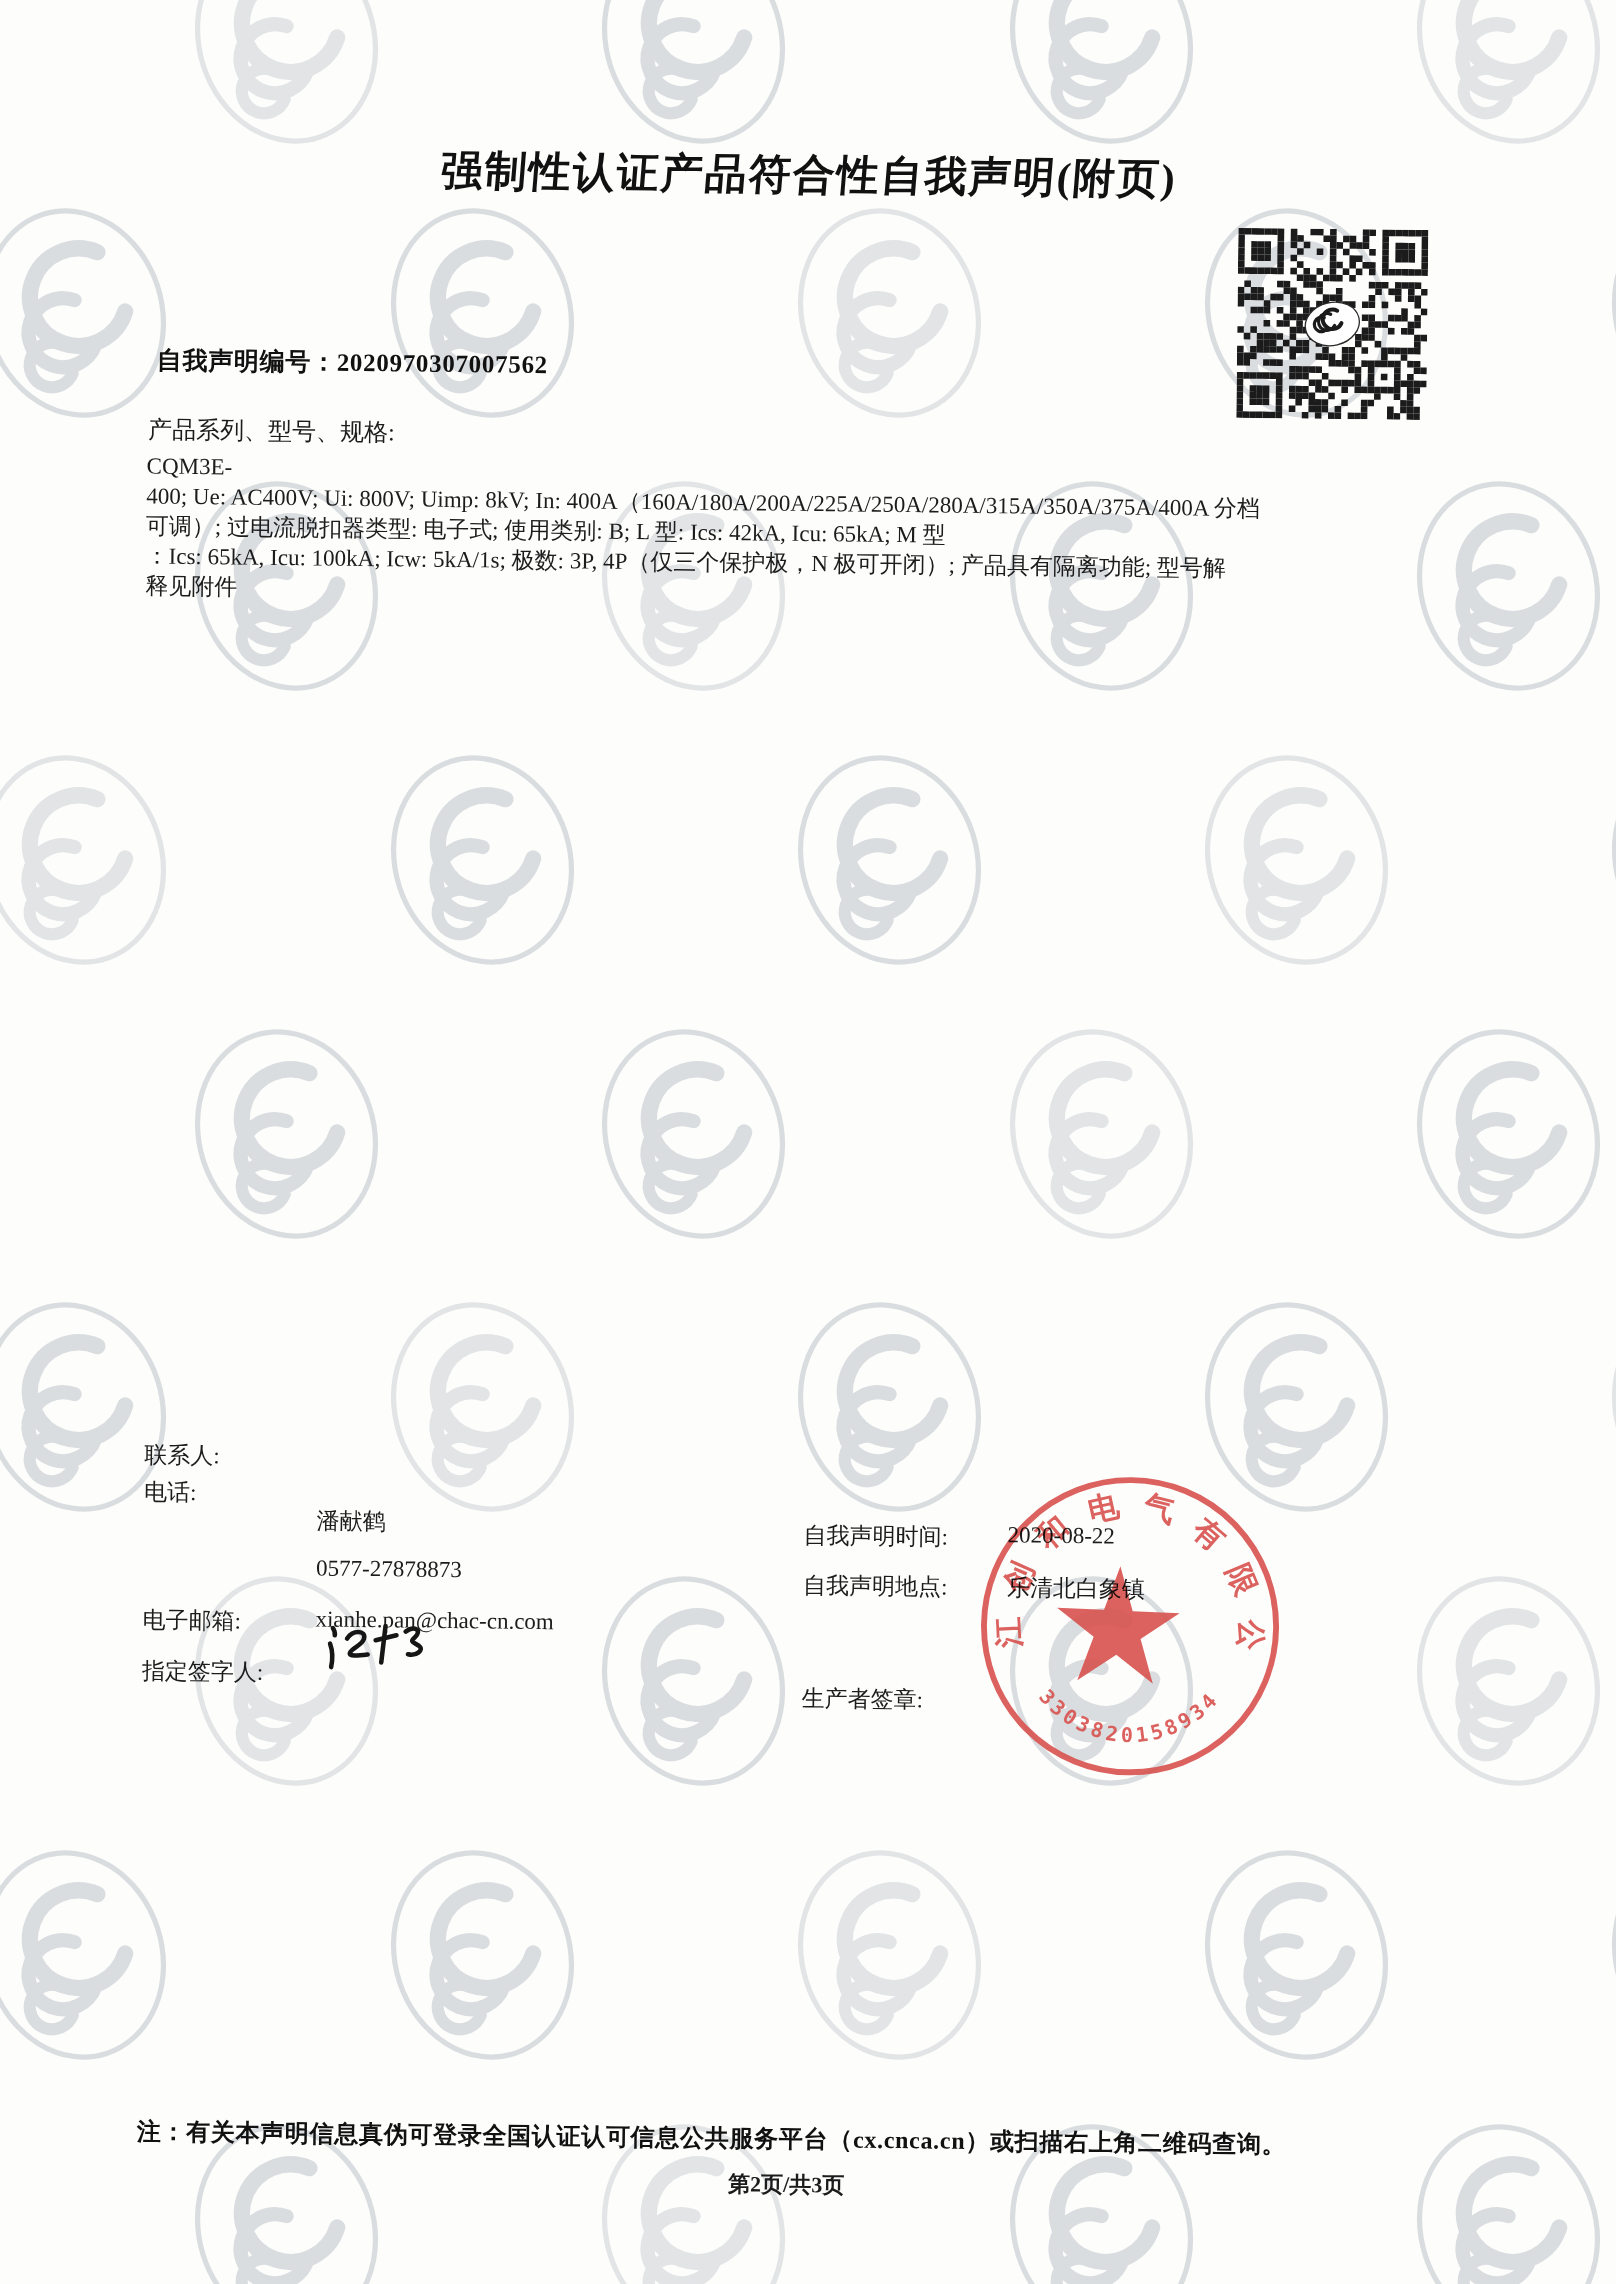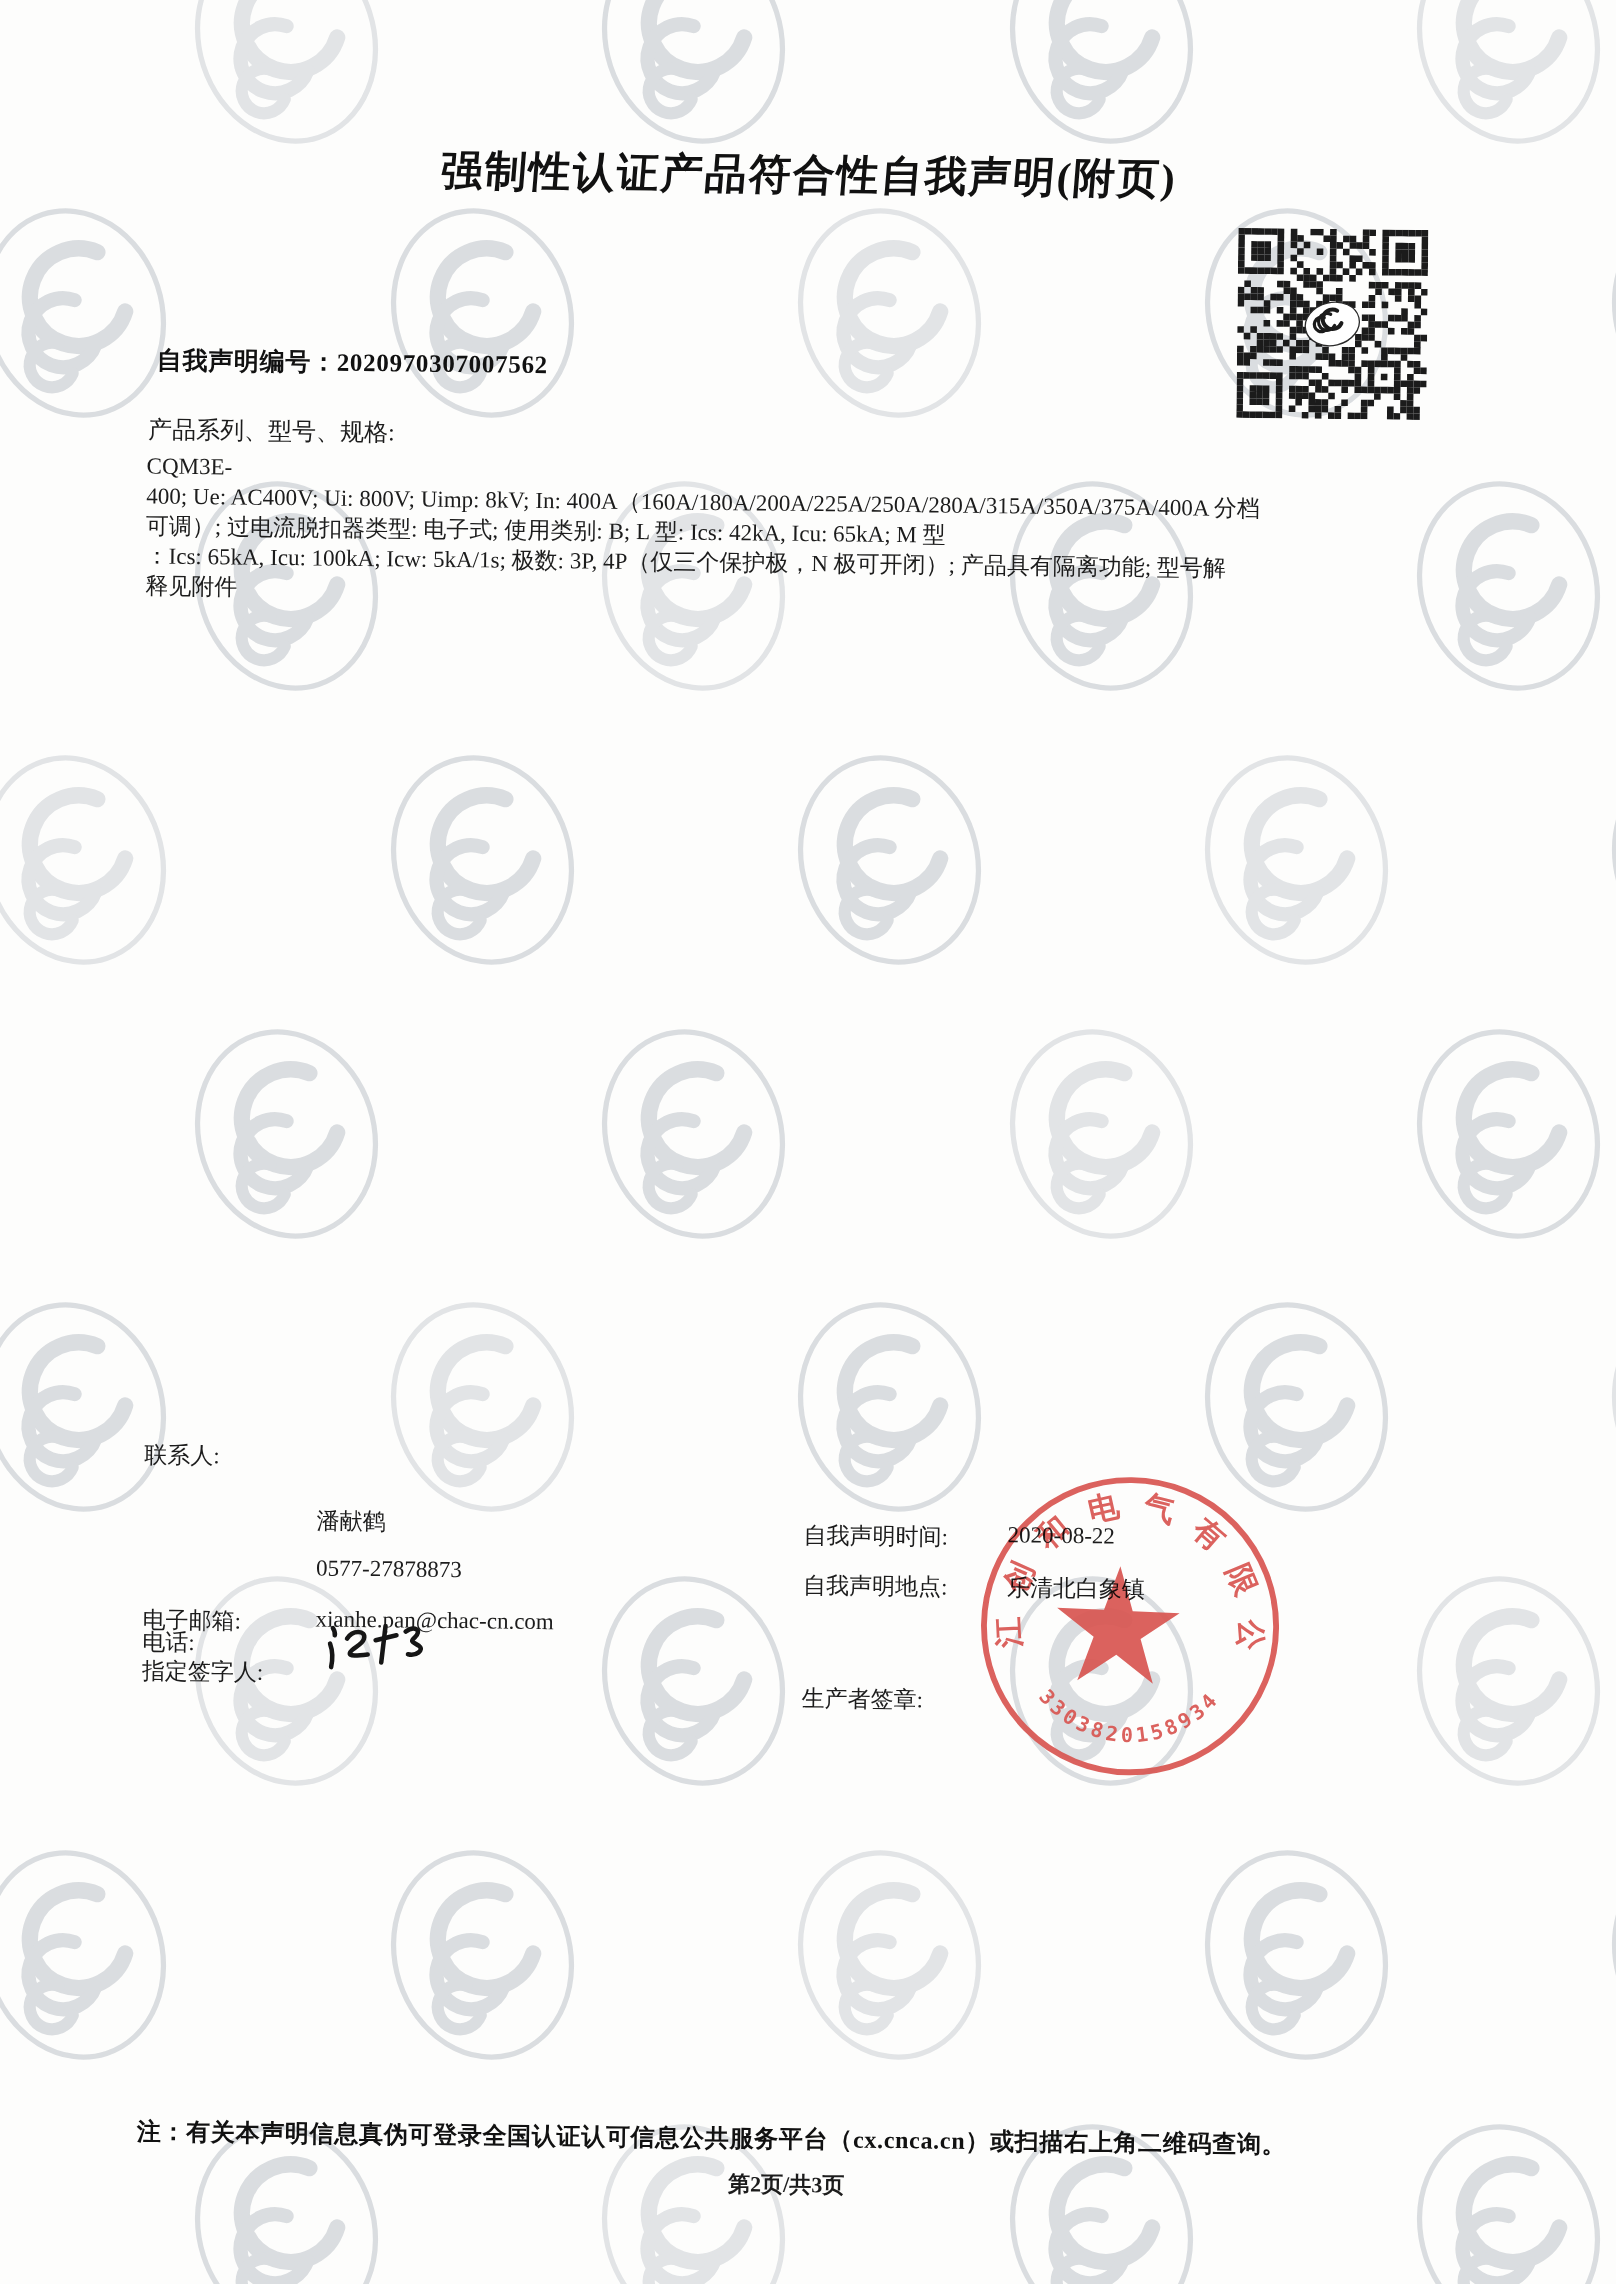--- a/index.html
+++ b/index.html
@@ -616,21 +616,21 @@
     <div class="abs body-block">
       <div>CQM3E-</div>
       <div>400; Ue: AC400V; Ui: 800V; Uimp: 8kV; In: 400A（160A/180A/200A/225A/250A/280A/315A/350A/375A/400A 分档</div>
       <div>可调）; 过电流脱扣器类型: 电子式; 使用类别: B; L 型: Ics: 42kA, Icu: 65kA; M 型</div>
       <div>：Ics: 65kA, Icu: 100kA; Icw: 5kA/1s; 极数: 3P, 4P（仅三个保护极，N 极可开闭）; 产品具有隔离功能; 型号解</div>
       <div>释见附件</div>
     </div>
 
     <div class="abs kv-label c-label" style="top:1447px">联系人:</div>
     <div class="abs kv-value c-value" style="top:1511px">潘献鹤</div>
-    <div class="abs kv-label c-label" style="top:1634px">电话:</div>
+    <div class="abs kv-label c-label" style="top:1484px">电话:</div>
     <div class="abs kv-value c-value" style="top:1561px">0577-27878873</div>
     <div class="abs kv-label c-label" style="top:1612px">电子邮箱:</div>
     <div class="abs kv-value c-value" style="top:1612px">xianhe.pan@chac-cn.com</div>
     <div class="abs kv-label c-label" style="top:1663px">指定签字人:</div>
 
     <svg class="abs sig" width="117" height="63" viewBox="0 0 180 96">
       <g fill="none" stroke="#161616" stroke-width="7" stroke-linecap="round" stroke-linejoin="round">
         <path d="M16 14 q4 6 3 11"></path>
         <path d="M12 38 q6 16 2 36"></path>
         <path d="M38 30 c8 -14 30 -14 26 0 c-3 10 -18 14 -21 21 c-3 7 12 5 27 3"></path>

